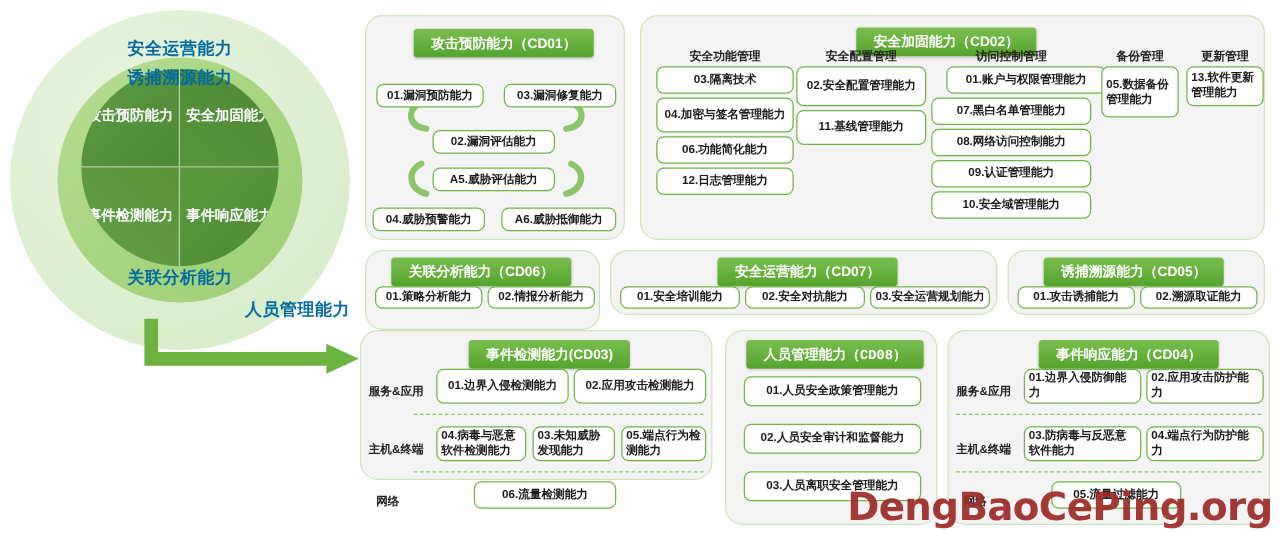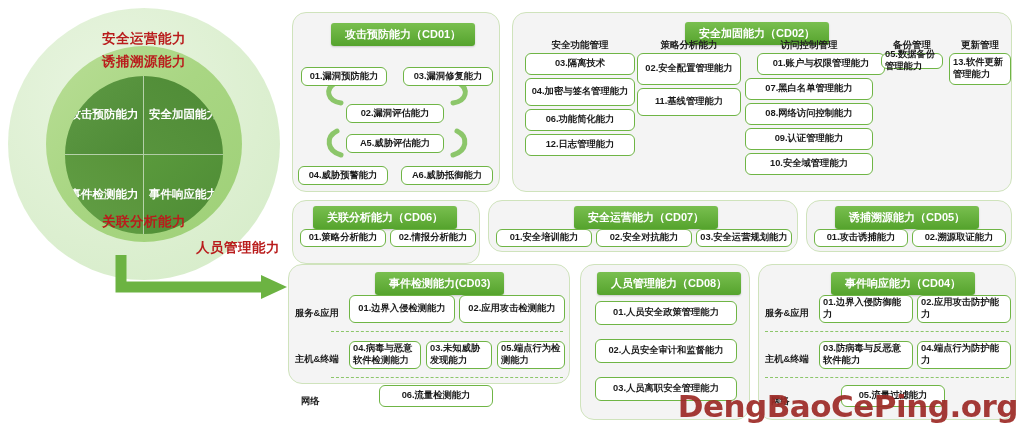--- a/index.html
+++ b/index.html
@@ -16,36 +16,36 @@
   .circle-wrap{position:absolute;left:8px;top:8px;width:272px;height:272px;}
   .ring-outer{
     position:absolute;left:0;top:0;width:272px;height:272px;border-radius:50%;
     background:radial-gradient(circle at 38% 32%, #e9f5e1 0%, #dcefd0 60%, #d3ebc6 100%);
   }
   .ring-mid{
     position:absolute;left:38px;top:38px;width:196px;height:196px;border-radius:50%;
     background:linear-gradient(135deg,#b9de96 0%,#a9d683 45%,#9ed077 100%);
   }
   .ring-inner{
-    position:absolute;left:57px;top:68px;width:158px;height:158px;border-radius:50%;
+    position:absolute;left:57px;top:47px;width:158px;height:158px;border-radius:50%;
     overflow:hidden;
   }
   .quad{
     position:absolute;width:50%;height:50%;
     display:flex;align-items:center;justify-content:center;
     color:#ffffff;font-weight:bold;font-size:11.5px;line-height:1.35;text-align:center;
     box-sizing:border-box;
   }
   .q-tl{left:0;top:0;background:linear-gradient(135deg,#5f9b45 0%,#4e8a36 100%);border-right:1px solid rgba(255,255,255,.55);border-bottom:1px solid rgba(255,255,255,.55);}
   .q-tr{right:0;top:0;background:linear-gradient(225deg,#4e8a36 0%,#58943d 100%);border-bottom:1px solid rgba(255,255,255,.55);}
   .q-bl{left:0;bottom:0;background:linear-gradient(45deg,#63a047 0%,#579238 100%);border-right:1px solid rgba(255,255,255,.55);}
   .q-br{right:0;bottom:0;background:linear-gradient(315deg,#4d8a35 0%,#5a9a3c 100%);}
   .ring-label{
     position:absolute;width:272px;text-align:center;
-    font-size:13.5px;font-weight:bold;color:#b91c1c;letter-spacing:.5px;
+    font-size:13.5px;font-weight:bold;color:#0369a1;letter-spacing:.5px;
   }
   .rl-1{top:22px;}
   .rl-2{top:45px;}
   .rl-3{top:205px;}
   .rl-4{top:231px;text-align:right;}
 
   
   .arrow{position:absolute;left:115px;top:253px;width:175px;height:48px;}
 
   
@@ -132,33 +132,33 @@
 
   <div class="panel" style="left:512px;top:12px;width:500px;height:180px;">
     <div class="panel-title" style="left:172px;top:9px;">安全加固能力（CD02）</div>
 
     <div class="colhead" style="left:12px;top:26px;width:110px;">安全功能管理</div>
     <div class="cap" style="left:12px;top:40px;width:110px;height:22px;">03.隔离技术</div>
     <div class="cap" style="left:12px;top:65px;width:110px;height:28px;">04.加密与签名管理能力</div>
     <div class="cap" style="left:12px;top:96px;width:110px;height:22px;">06.功能简化能力</div>
     <div class="cap" style="left:12px;top:121px;width:110px;height:22px;">12.日志管理能力</div>
 
-    <div class="colhead" style="left:124px;top:26px;width:104px;">策略分析能力</div>
+    <div class="colhead" style="left:124px;top:26px;width:104px;">安全配置管理</div>
     <div class="cap" style="left:124px;top:40px;width:104px;height:32px;">02.安全配置管理能力</div>
     <div class="cap" style="left:124px;top:75px;width:104px;height:28px;">11.基线管理能力</div>
 
     <div class="colhead" style="left:232px;top:26px;width:128px;">访问控制管理</div>
     <div class="cap" style="left:244px;top:40px;width:128px;height:22px;">01.账户与权限管理能力</div>
     <div class="cap" style="left:232px;top:65px;width:128px;height:22px;">07.黑白名单管理能力</div>
     <div class="cap" style="left:232px;top:90px;width:128px;height:22px;">08.网络访问控制能力</div>
     <div class="cap" style="left:232px;top:115px;width:128px;height:22px;">09.认证管理能力</div>
     <div class="cap" style="left:232px;top:140px;width:128px;height:22px;">10.安全域管理能力</div>
 
     <div class="colhead" style="left:368px;top:26px;width:62px;">备份管理</div>
-    <div class="cap" style="left:368px;top:40px;width:62px;height:16px;">05.数据备份管理能力</div>
+    <div class="cap" style="left:368px;top:40px;width:62px;height:41px;">05.数据备份管理能力</div>
 
     <div class="colhead" style="left:436px;top:26px;width:62px;">更新管理</div>
     <div class="cap" style="left:436px;top:40px;width:62px;height:32px;">13.软件更新管理能力</div>
   </div>
 
   <div class="panel" style="left:292px;top:200px;width:188px;height:64px;padding-left:48px;">
     <div class="panel-title" style="left:20px;top:5px;">关联分析能力（CD06）</div>
     <div class="cap" style="left:7px;top:28px;width:86px;height:18px;">01.策略分析能力</div>
     <div class="cap" style="left:97px;top:28px;width:86px;height:18px;">02.情报分析能力</div>
   </div>
@@ -185,21 +185,21 @@
     <div class="rowhead" style="left:6px;top:88px;">主机&amp;终端</div>
     <div class="cap" style="left:60px;top:76px;width:72px;height:28px;">04.病毒与恶意软件检测能力</div>
     <div class="cap" style="left:137px;top:76px;width:66px;height:28px;">03.未知威胁发现能力</div>
     <div class="cap" style="left:208px;top:76px;width:68px;height:28px;">05.端点行为检测能力</div>
     <div class="divider" style="left:42px;top:112px;width:232px;"></div>
     <div class="rowhead" style="left:12px;top:130px;">网络</div>
     <div class="cap" style="left:90px;top:120px;width:114px;height:22px;">06.流量检测能力</div>
   </div>
 
   <div class="panel" style="left:580px;top:264px;width:170px;height:156px;">
-    <div class="panel-title" style="left:16px;top:7px;">人员管理能力（CD08）</div>
+    <div class="panel-title" style="left:16px;top:7px;font-family:Liberation Mono, monospace;">人员管理能力（CD08）</div>
     <div class="cap" style="left:14px;top:36px;width:142px;height:24px;">01.人员安全政策管理能力</div>
     <div class="cap" style="left:14px;top:74px;width:142px;height:24px;">02.人员安全审计和监督能力</div>
     <div class="cap" style="left:14px;top:112px;width:142px;height:24px;">03.人员离职安全管理能力</div>
   </div>
 
   <div class="panel" style="left:758px;top:264px;width:258px;height:156px;">
     <div class="panel-title" style="left:72px;top:7px;">事件响应能力（CD04）</div>
     <div class="rowhead" style="left:6px;top:42px;">服务&amp;应用</div>
     <div class="cap" style="left:60px;top:30px;width:94px;height:28px;">01.边界入侵防御能力</div>
     <div class="cap" style="left:158px;top:30px;width:94px;height:28px;">02.应用攻击防护能力</div>

